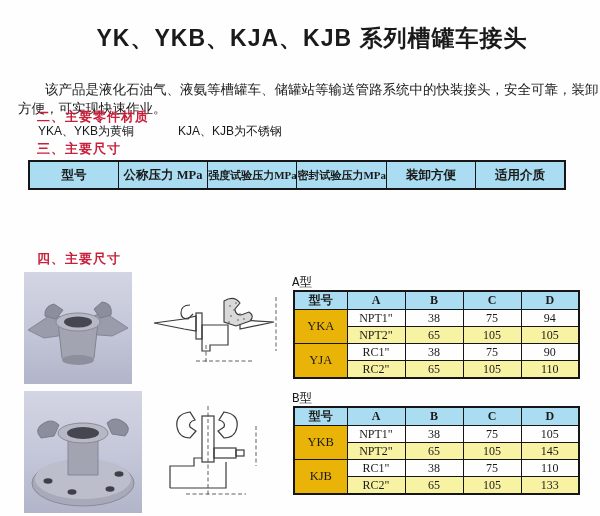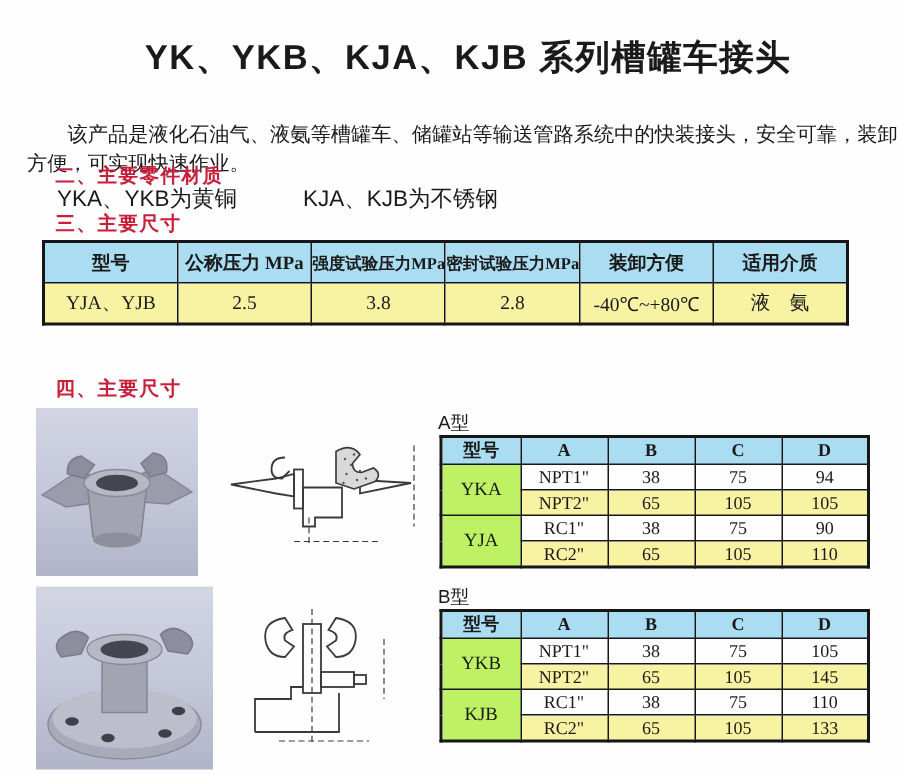--- a/index.html
+++ b/index.html
@@ -23,57 +23,57 @@
   }
   #sec-features{top:50px;}
   #sec-materials{top:108px;}
   #sec-performance{top:140px;}
   #sec-dimensions{top:250px;text-align:right;}
   .features-paragraph{
     position:absolute;left:6px;top:68px;width:588px;margin:12px;
     font-size:13.5px;line-height:19px;text-indent:2em;
   }
   .materials-line{
-    position:absolute;left:38px;top:123px;margin:0;font-size:15px;
+    position:absolute;left:38px;top:123px;margin:0;font-size:12px;
   }
   .materials-line .gap{display:inline-block;width:44px;}
   
   table.perf{
     position:absolute;left:28px;top:160px;width:538px;
     border-collapse:collapse;table-layout:fixed;
     font-family:"Liberation Serif", serif;
   }
   .perf th,.perf td{
     border:1px solid var(--ink);text-align:center;vertical-align:middle;
     height:26px;padding:0;font-size:13px;overflow:hidden;white-space:nowrap;
   }
   table.perf{border:2px solid var(--ink);}
   .perf th{background:var(--blue);font-weight:bold;font-size:12.5px;}
   .perf th.long{font-size:11px;}
   .perf tr.alt td{background:var(--yellow);}
   
   .dim-label{
     position:absolute;left:292px;margin:0;font-size:12.5px;
-    font-family:Liberation Sans, sans-serif;
+    font-family:Liberation Mono, monospace;
   }
   #label-a{top:274px;}
   #label-b{top:390px;}
   table.dim{
     position:absolute;left:293px;width:285px;border-collapse:collapse;
     table-layout:fixed;font-family:"Liberation Serif", serif;
     border:2px solid var(--ink);
   }
   #table-a{top:290px;}
   #table-b{top:406px;}
   .dim th,.dim td{
     border:1px solid var(--ink);text-align:center;vertical-align:middle;
     padding:0;height:16px;font-size:12px;overflow:hidden;white-space:nowrap;
   }
   .dim th{background:var(--blue);font-weight:bold;height:17px;}
-  .dim td.model{background:#bef264;font-size:12.5px;}
+  .dim td.model{background:#eab308;font-size:12.5px;}
   .dim tr.alt td{background:var(--yellow);}
   
   .photo{
     position:absolute;background:linear-gradient(180deg,#d3d5e4 0%,#c3c6d8 55%,#b2b5c9 100%);
   }
   #photo-a{left:24px;top:272px;width:108px;height:112px;}
   #photo-b{left:24px;top:391px;width:118px;height:122px;}
   .drawing{position:absolute;background:#fefefe;}
   #drawing-a{left:150px;top:289px;width:134px;height:80px;}
   #drawing-b{left:158px;top:404px;width:110px;height:94px;}
@@ -94,28 +94,20 @@
 
   <table class="perf">
     <tbody>
         <tr>
       <th>型号</th>
       <th>公称压力 MPa</th>
       <th class="long">强度试验压力MPa</th>
       <th class="long">密封试验压力MPa</th>
       <th>装卸方便</th>
       <th>适用介质</th>
-    </tr>
-    <tr class="alt">
-      <td>YJA、YJB</td>
-      <td>2.5</td>
-      <td>3.8</td>
-      <td>2.8</td>
-      <td>-40℃~+80℃</td>
-      <td>液　氨</td>
     </tr>
   </tbody>
     </table>
 
   <h2 class="sec-heading" id="sec-dimensions">四、主要尺寸</h2>
 
   <div class="photo" id="photo-a">
     <svg width="108" height="112" viewBox="0 0 108 112">
       <polygon points="4,58 28,42 48,48 48,62 20,66" fill="#9a9bab" stroke="#84859a" stroke-width="1"></polygon>
       <polygon points="104,56 80,40 62,47 62,62 88,64" fill="#9a9bab" stroke="#84859a" stroke-width="1"></polygon>

